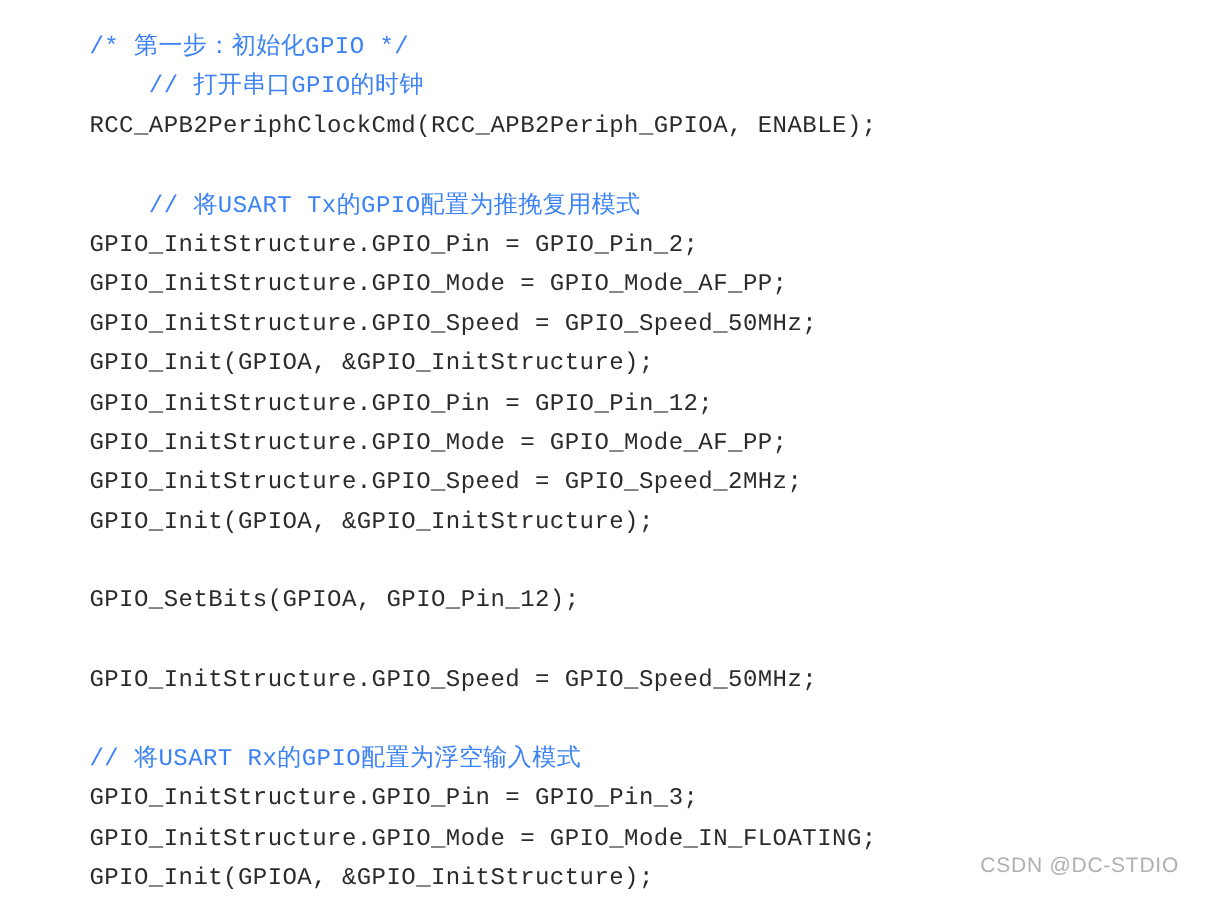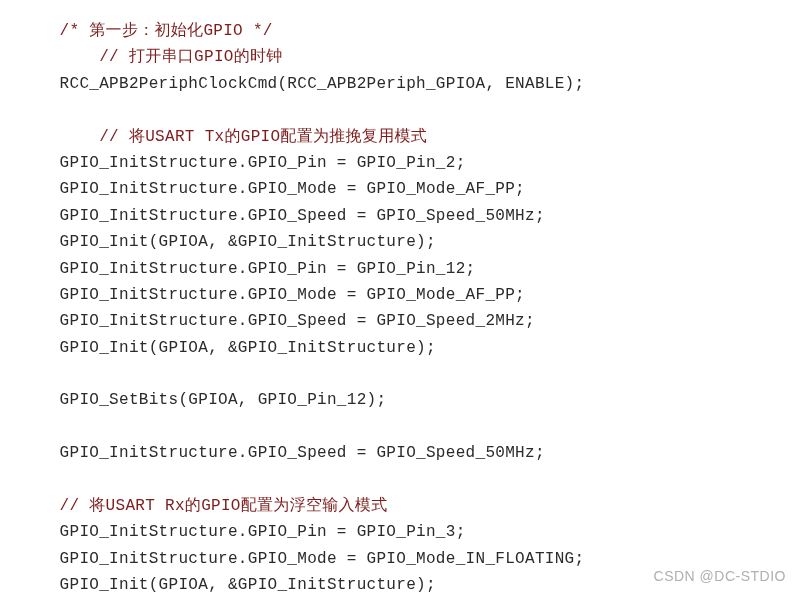--- a/index.html
+++ b/index.html
@@ -17,21 +17,21 @@
       padding: 18px 20px;
       position: relative;
       overflow: hidden;
     }
     .code-block {
       white-space: pre;
       color: #2b2b2b;
       letter-spacing: 0.3px;
     }
     .comment {
-      color: #7f1d1d;
+      color: #3b82f6;
     }
     .watermark {
       position: absolute;
       bottom: 20px;
       right: 22px;
       font-family: sans-serif;
       font-size: 14px;
       color: #b0b0b0;
       letter-spacing: 0.5px;
       pointer-events: none;

